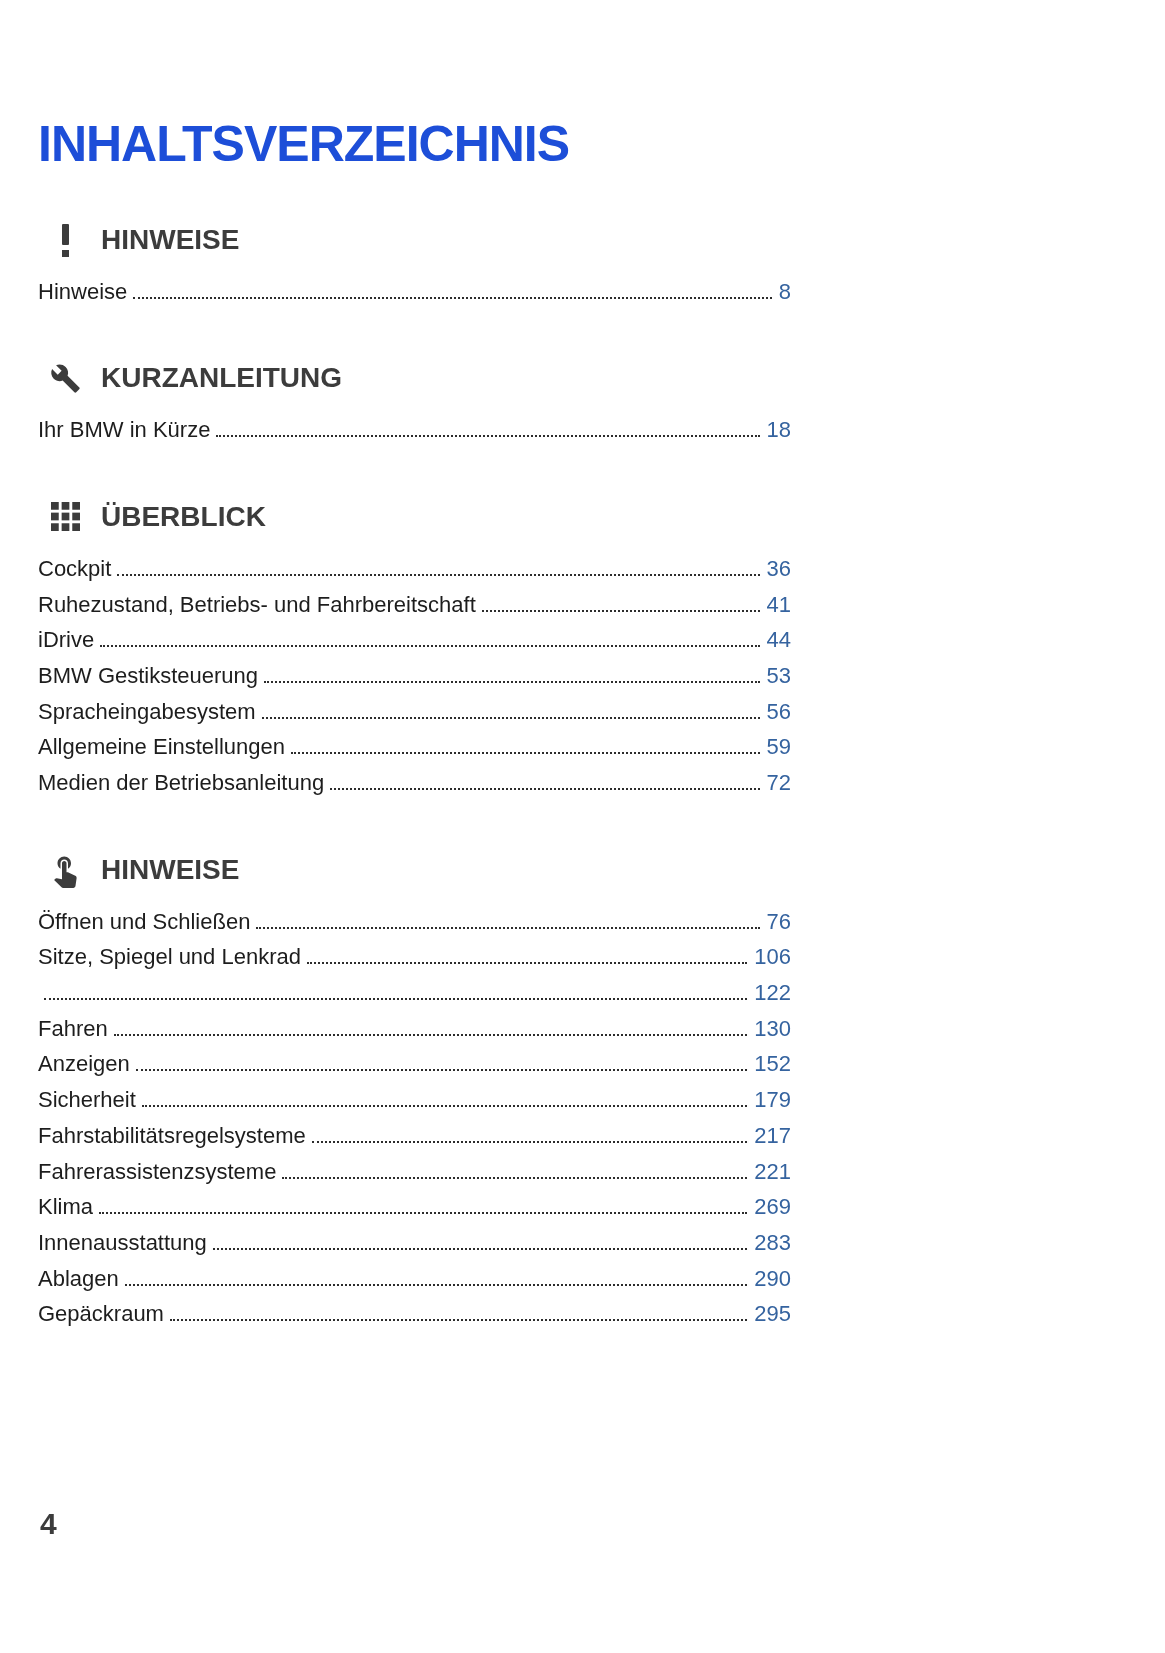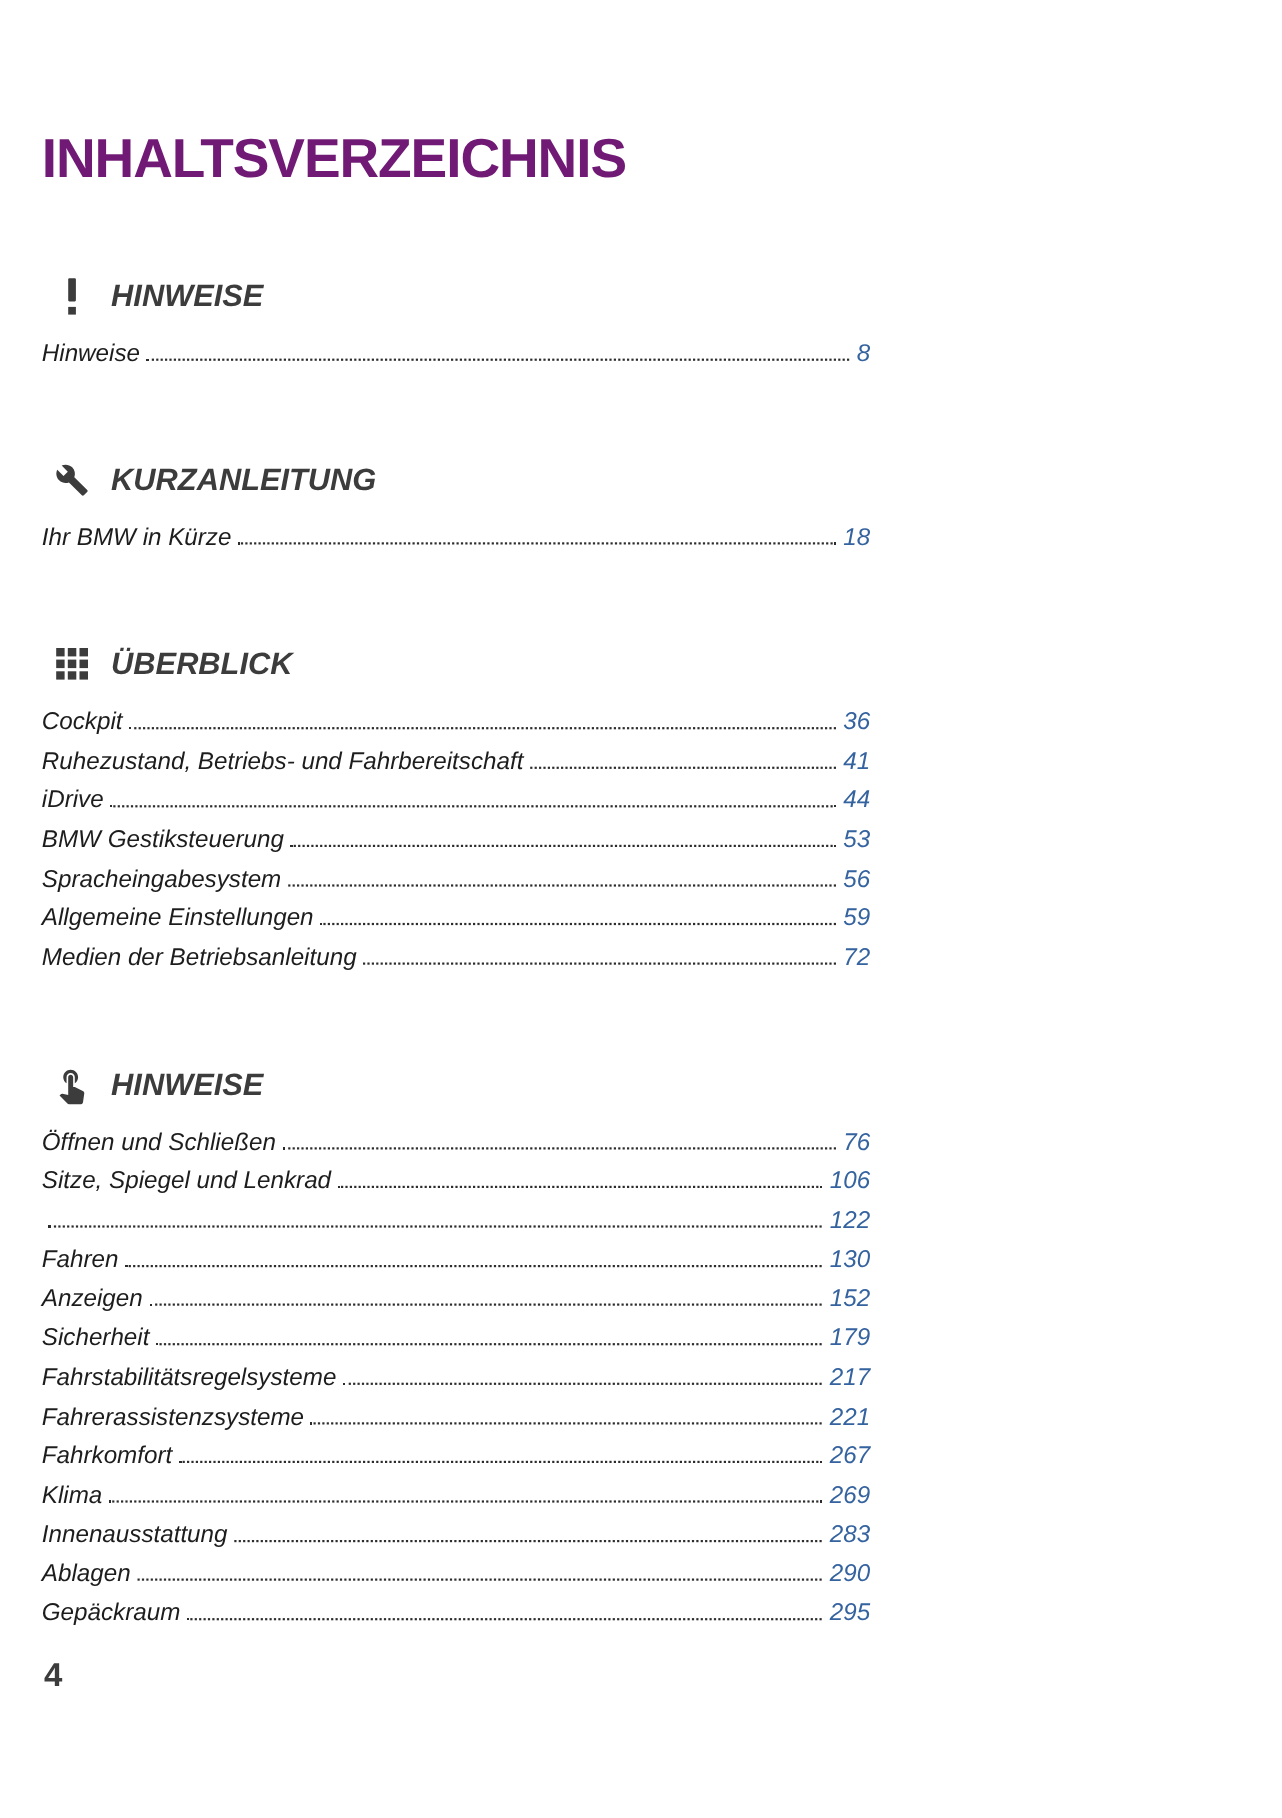--- a/index.html
+++ b/index.html
@@ -4,25 +4,25 @@
 <style>
   * { margin:0; padding:0; box-sizing:border-box; }
   html,body { background:#ffffff; }
   body {
     width:1165px; height:1653px;
     font-family:"Liberation Sans", sans-serif;
     position:relative; overflow:hidden;
   }
   .page { position:absolute; inset:0; padding:118px 0 0 38px; background:#ffffff; }
   .doc-title {
-    font-size:50px; font-weight:700; color:#701a75;
+    font-size:50px; font-weight:700; color:#1d4ed8;
     letter-spacing:-1px; line-height:1.05; margin-bottom:24px;
   }
   .content { width:753px; }
-  .toc-section { margin-top:77px;font-style:italic; }
+  .toc-section { margin-top:48px; }
   .sec-head {
     display:flex; align-items:center; gap:15px;
     padding-left:6px; margin-bottom:13px; height:42px;
   }
   .sec-icon {
     width:42px; height:42px; flex:0 0 42px;
     display:flex; align-items:center; justify-content:center;
   }
   .sec-title {
     font-size:28px; font-weight:700; color:#3c3c3c; line-height:1.2;
@@ -174,25 +174,20 @@
           <span class="lbl">Fahrstabilitätsregelsysteme</span>
           <span class="dots"></span>
           <span class="pg">217</span>
         </div>
         <div class="entry">
           <span class="lbl">Fahrerassistenzsysteme</span>
           <span class="dots"></span>
           <span class="pg">221</span>
         </div>
         <div class="entry">
-          <span class="lbl">Fahrkomfort</span>
-          <span class="dots"></span>
-          <span class="pg">267</span>
-        </div>
-        <div class="entry">
           <span class="lbl">Klima</span>
           <span class="dots"></span>
           <span class="pg">269</span>
         </div>
         <div class="entry">
           <span class="lbl">Innenausstattung</span>
           <span class="dots"></span>
           <span class="pg">283</span>
         </div>
         <div class="entry">

